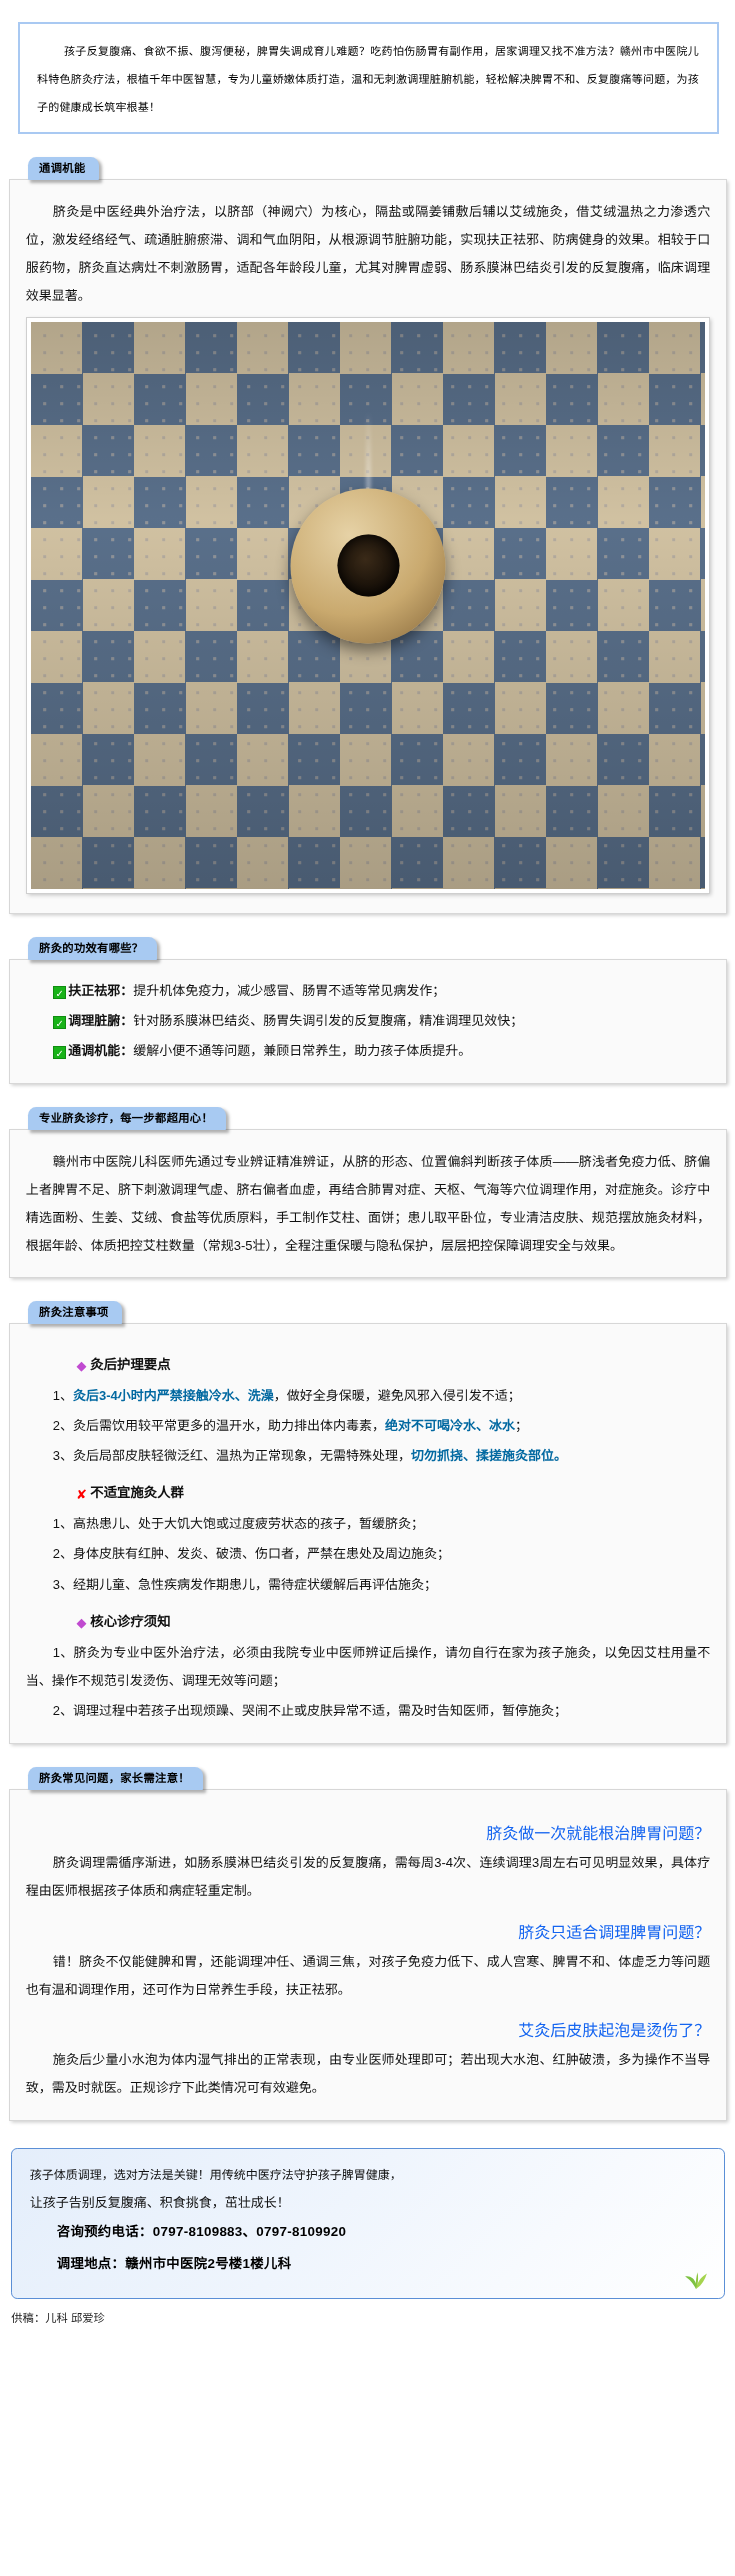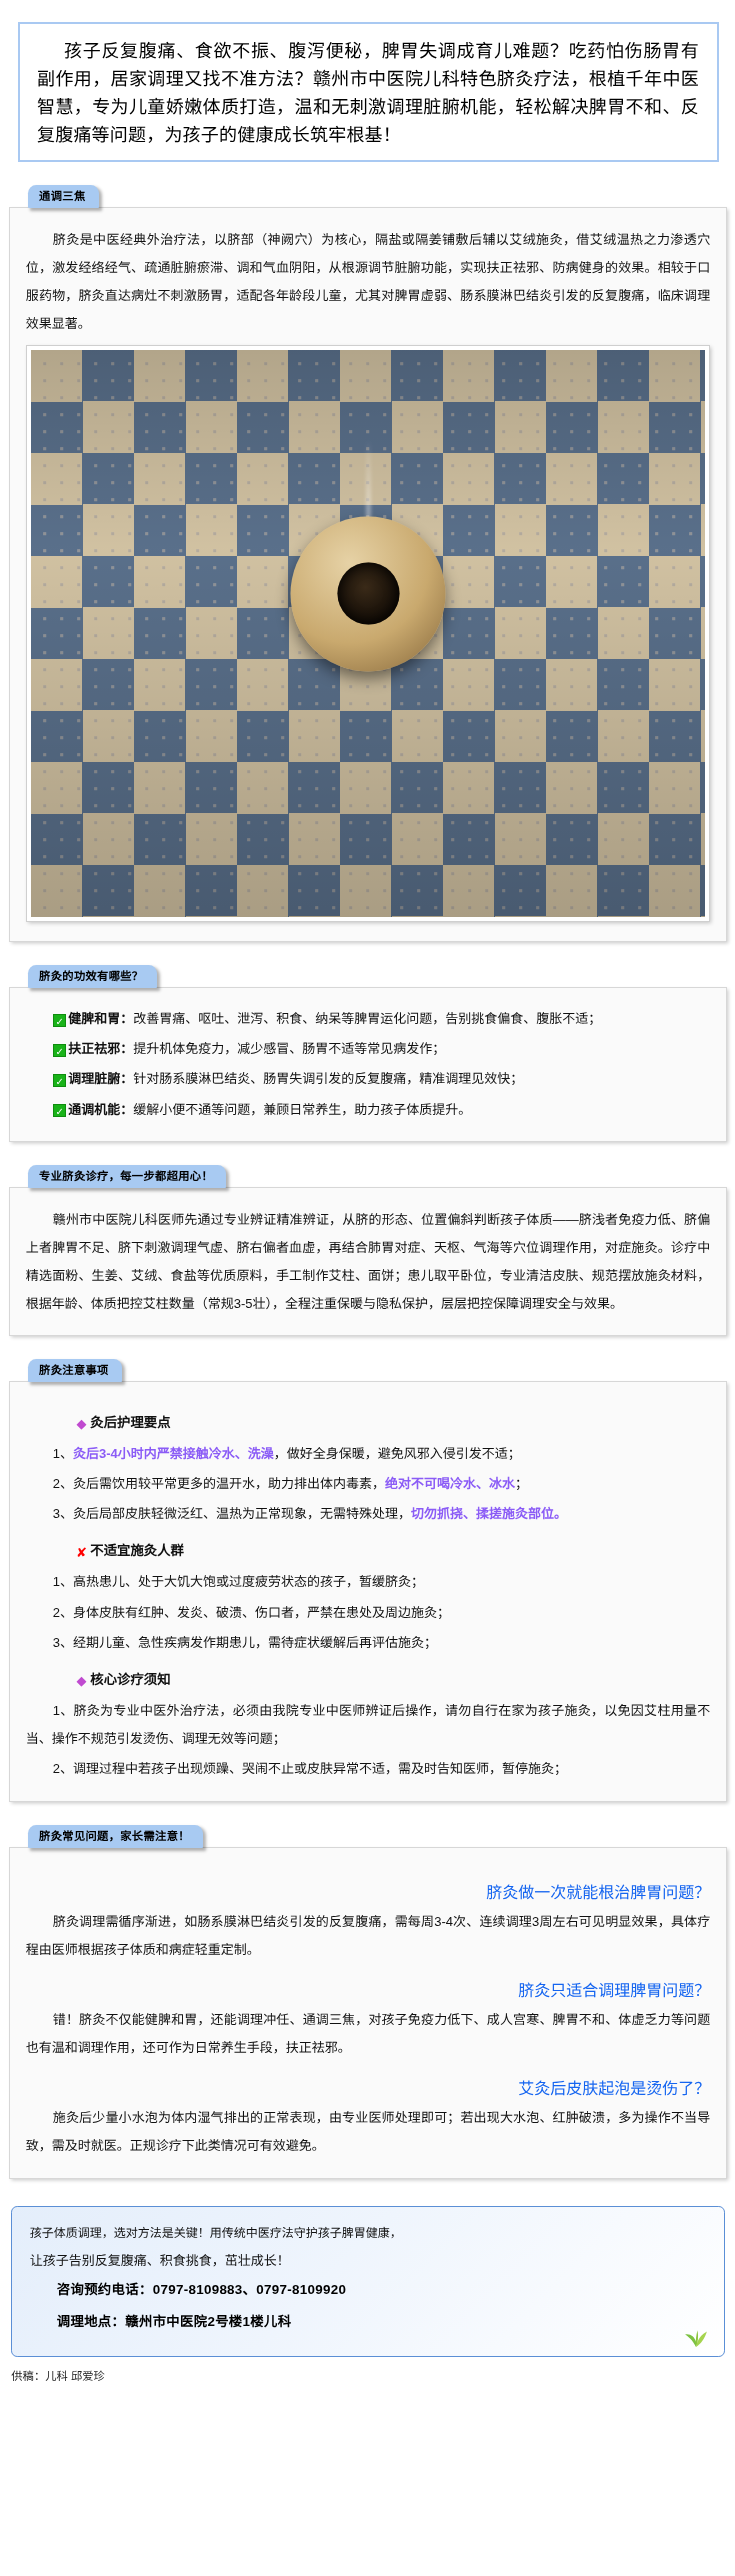--- a/index.html
+++ b/index.html
@@ -22,21 +22,21 @@
   }
 
   
   .intro-box {
     margin: 21.6px 17.5px 0 17.5px;
     border: 2.6px solid #a9c9f2;
     background: #ffffff;
     padding: 13.4px 17.5px 11.3px 17.5px;
   }
   .intro-text {
-    font-size: 18px;
+    font-size: 11px;
     line-height: 28px;
     color: #000000;
     text-align: justify;
     text-indent: 27px;
     font-weight: 500;
     letter-spacing: 0.2px;
   }
 
   
   .section {
@@ -75,21 +75,21 @@
     font-size: 13px;
     line-height: 28px;
     margin: 0 0 2.1px 0;
     color: #111111;
     text-align: justify;
     text-indent: 27px;
     font-weight: 500;
   }
   p.body.indent-sm { text-indent: 27px; }
 
-  .red { color: #8b5cf6; }
+  .red { color: #0369a1; }
   .bold { font-weight: bold; }
 
   
   .photo-wrap {
     margin: 7.2px 0 3.1px 0;
     border: 0.5px solid #cfcfcf;
     background: #ffffff;
     padding: 4.1px;
     box-shadow: 1.5px 2.1px 4.1px rgba(0,0,0,0.22);
   }
@@ -248,21 +248,21 @@
 <body>
 
 <div class="page">
 
   <div class="intro-box">
     <div class="intro-text">孩子反复腹痛、食欲不振、腹泻便秘，脾胃失调成育儿难题？吃药怕伤肠胃有副作用，居家调理又找不准方法？赣州市中医院儿科特色脐灸疗法，根植千年中医智慧，专为儿童娇嫩体质打造，温和无刺激调理脏腑机能，轻松解决脾胃不和、反复腹痛等问题，为孩子的健康成长筑牢根基！</div>
   </div>
 
   <div class="section">
     <div class="section-head">
-      <span class="tab">通调三焦</span>
+      <span class="tab">通调机能</span>
     </div>
     <div class="panel">
       <p class="body">脐灸是中医经典外治疗法，以脐部（神阙穴）为核心，隔盐或隔姜铺敷后辅以艾绒施灸，借艾绒温热之力渗透穴位，激发经络经气、疏通脏腑瘀滞、调和气血阴阳，从根源调节脏腑功能，实现扶正祛邪、防病健身的效果。相较于口服药物，脐灸直达病灶不刺激肠胃，适配各年龄段儿童，尤其对脾胃虚弱、肠系膜淋巴结炎引发的反复腹痛，临床调理效果显著。</p>
 
       <div class="photo-wrap">
         <div class="photo">
           <div class="dots"></div>
           <div class="dots2"></div>
           <div class="shade"></div>
           <div class="moxa">
@@ -275,23 +275,20 @@
     </div>
   </div>
 
   <div class="section">
     <div class="section-head">
       <span class="tab">脐灸的功效有哪些？</span>
     </div>
     <div class="panel">
       <ul class="clist">
         <li>
-          <span class="mark ok">✓</span><span class="lead">健脾和胃：</span><span>改善胃痛、呕吐、泄泻、积食、纳呆等脾胃运化问题，告别挑食偏食、腹胀不适；</span>
-        </li>
-        <li>
           <span class="mark ok">✓</span><span class="lead">扶正祛邪：</span><span>提升机体免疫力，减少感冒、肠胃不适等常见病发作；</span>
         </li>
         <li>
           <span class="mark ok">✓</span><span class="lead">调理脏腑：</span><span>针对肠系膜淋巴结炎、肠胃失调引发的反复腹痛，精准调理见效快；</span>
         </li>
         <li>
           <span class="mark ok">✓</span><span class="lead">通调机能：</span><span>缓解小便不通等问题，兼顾日常养生，助力孩子体质提升。</span>
         </li>
       </ul>
     </div>

